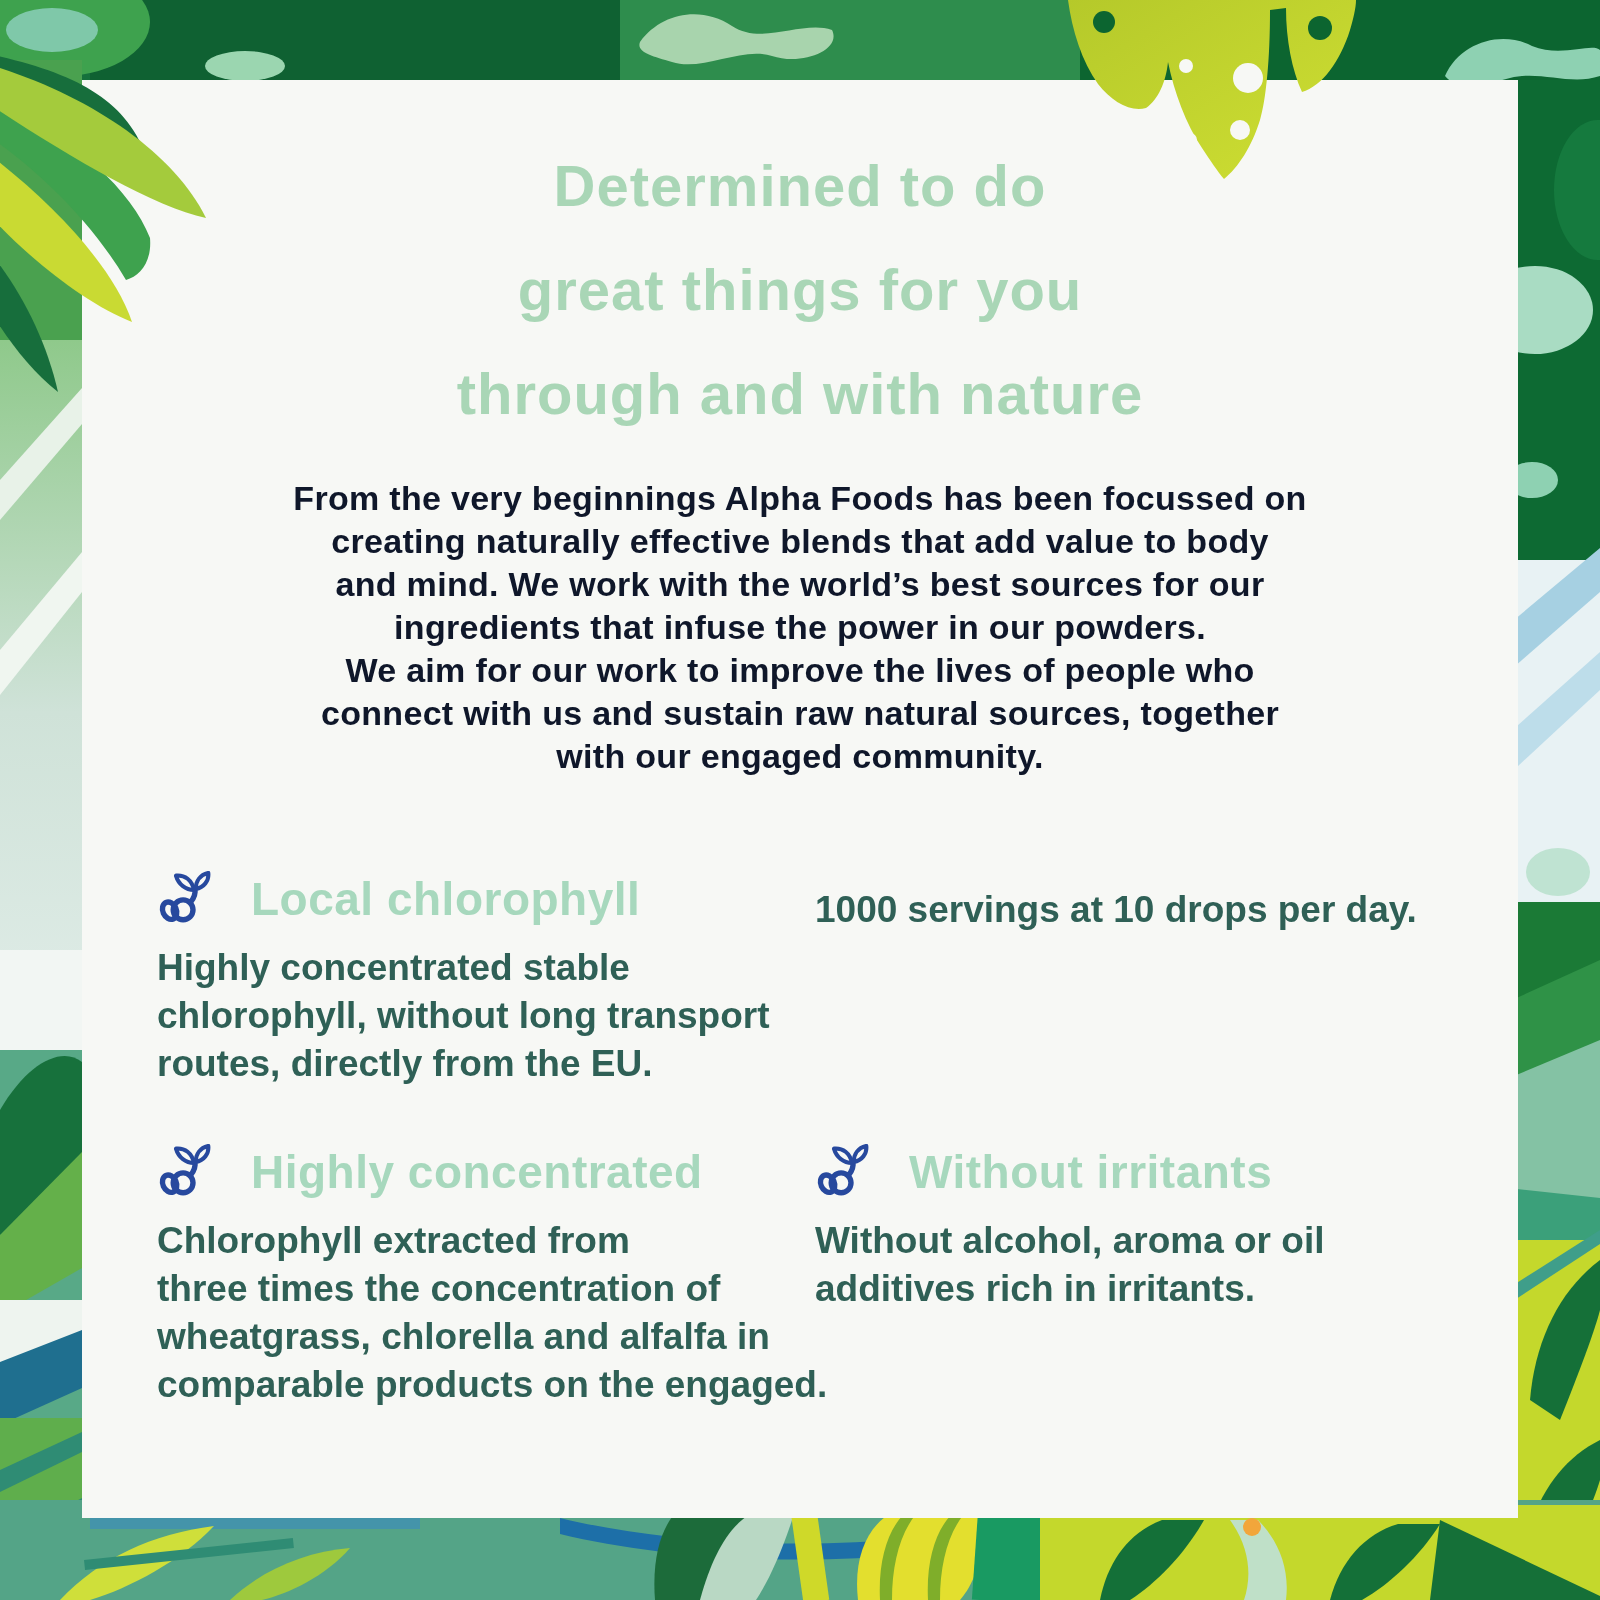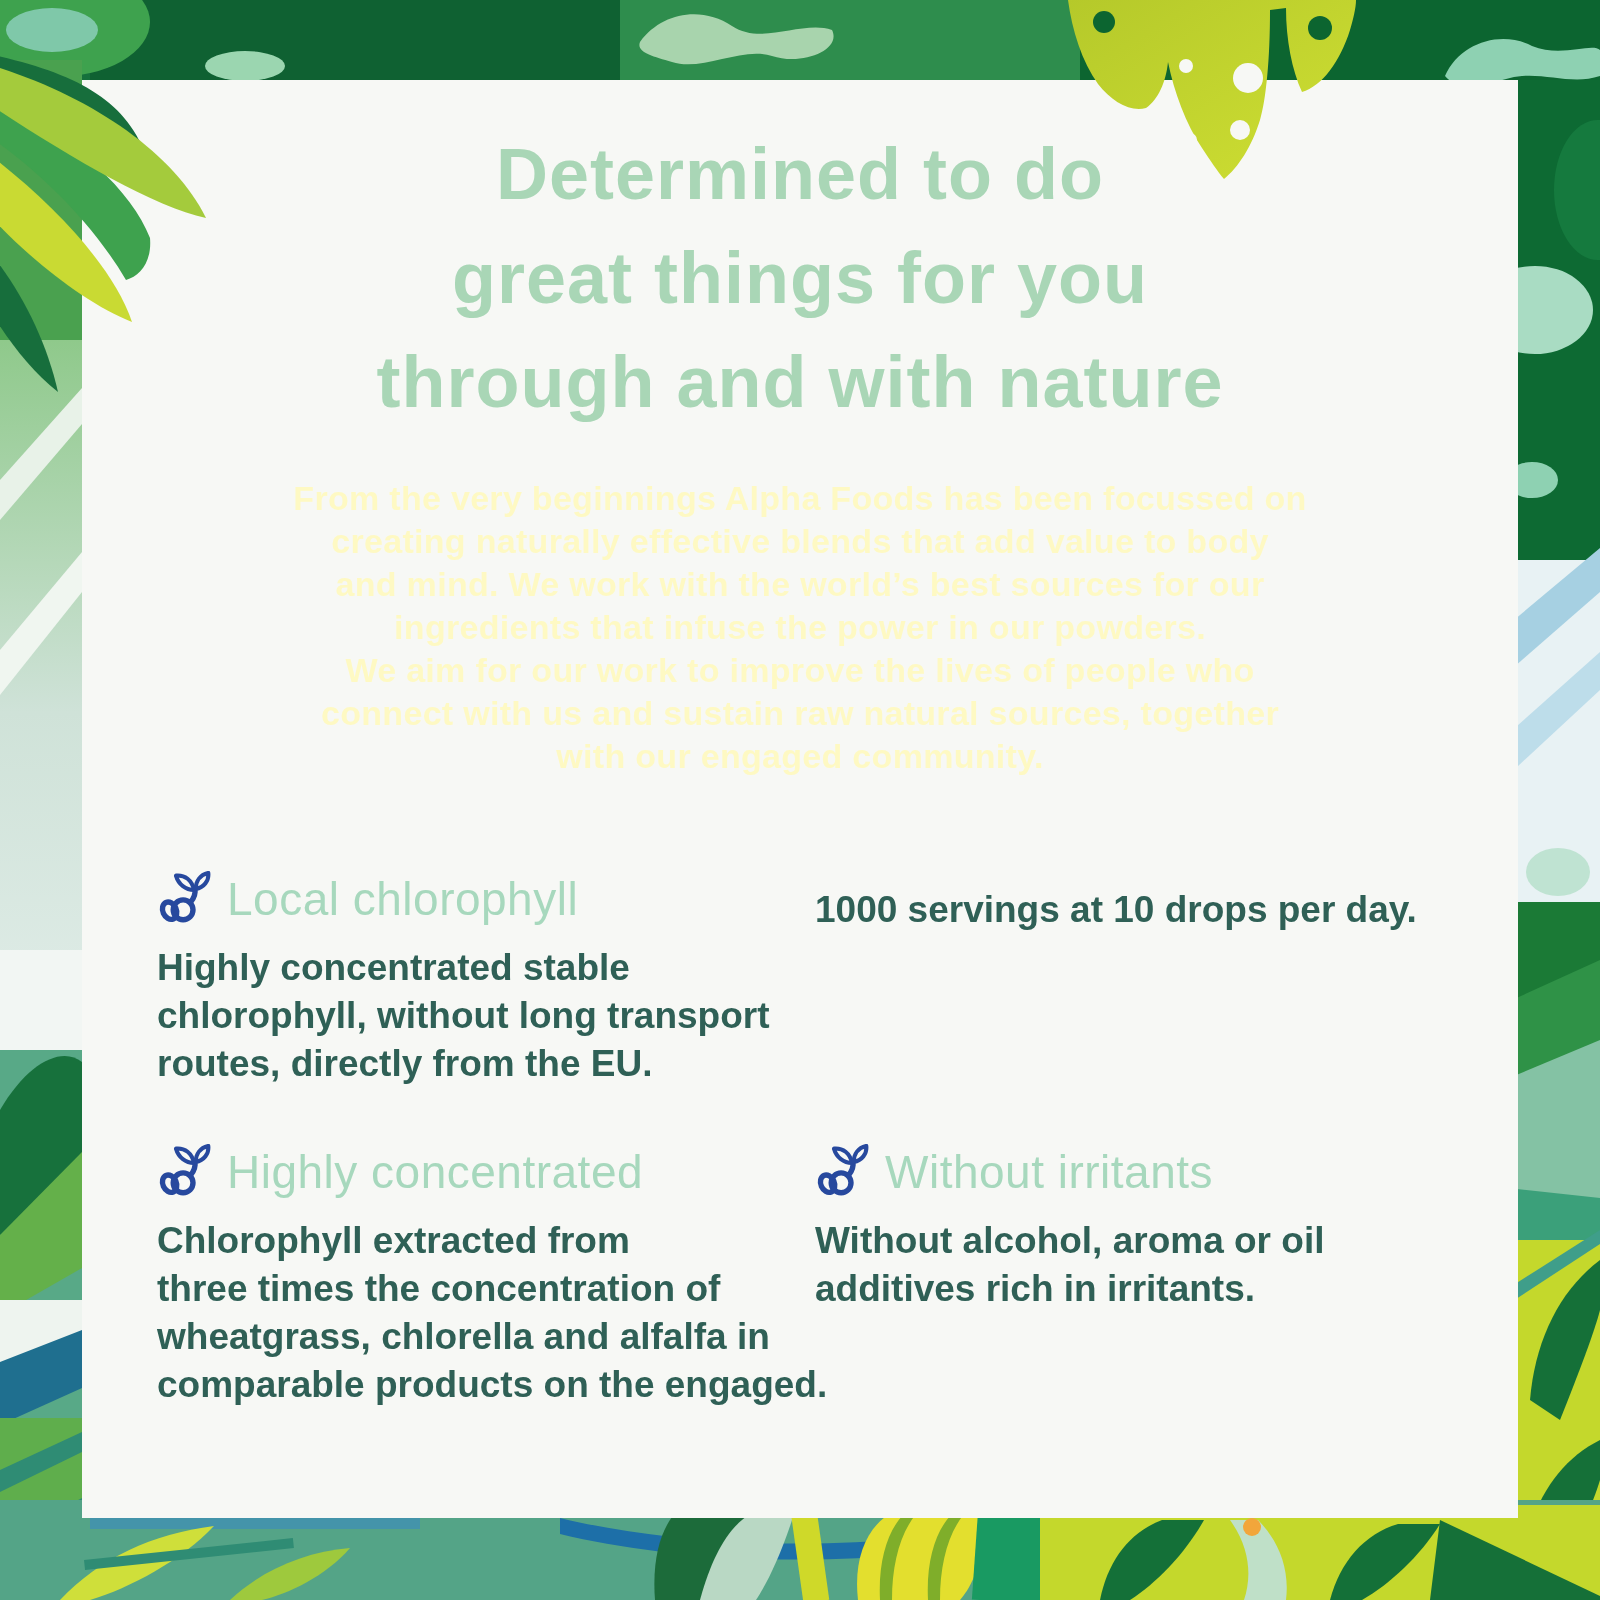--- a/index.html
+++ b/index.html
@@ -10,33 +10,34 @@
   }
   .layer{position:absolute;left:0;top:0;width:1600px;height:1600px;}
   #bg{z-index:0;}
   .card{
     position:absolute;left:82px;top:80px;width:1436px;height:1438px;
     background:#f7f8f5;z-index:1;
   }
   #overlay{z-index:2;pointer-events:none;}
   .content{position:absolute;left:0;top:0;width:1600px;height:1600px;z-index:3;}
   .title{
-    position:absolute;left:82px;top:122px;width:1436px;text-align:center;
-    color:#a9d6b6;font-weight:bold;font-size:72px;line-height:104px;letter-spacing:1px;
+    position:absolute;left:82px;top:134px;width:1436px;text-align:center;
+    color:#a9d6b6;font-weight:bold;font-size:58px;line-height:104px;letter-spacing:1px;
   }
   .intro{
     position:absolute;left:82px;top:477px;width:1436px;text-align:center;
-    color:#fef9c3;font-weight:bold;font-size:34px;line-height:43px;letter-spacing:.3px;
+    color:#0f172a;font-weight:bold;font-size:34px;line-height:43px;letter-spacing:.3px;
   }
   .feature{position:absolute;width:660px;}
   .f-head{display:flex;align-items:center;gap:16px;height:58px;}
   .f-head .sprout{width:54px;height:56px;flex:0 0 auto;}
   .f-title{
-    color:#a7d8bd;font-weight:normal;font-size:46px;line-height:56px;letter-spacing:.5px;
+    color:#a7d8bd;font-weight:bold;font-size:46px;line-height:56px;letter-spacing:.5px;
     white-space:nowrap;
+    margin-left:24px;
   }
   .f-body{margin-top:16px;color:#2f6056;font-weight:bold;font-size:37px;line-height:48px;}
   .f-body div{white-space:nowrap;}
   .pos-1{left:157px;top:870px;}
   .pos-2{left:815px;top:870px;}
   .pos-3{left:157px;top:1143px;}
   .pos-4{left:815px;top:1143px;}
 </style>
 </head>
 <body>

